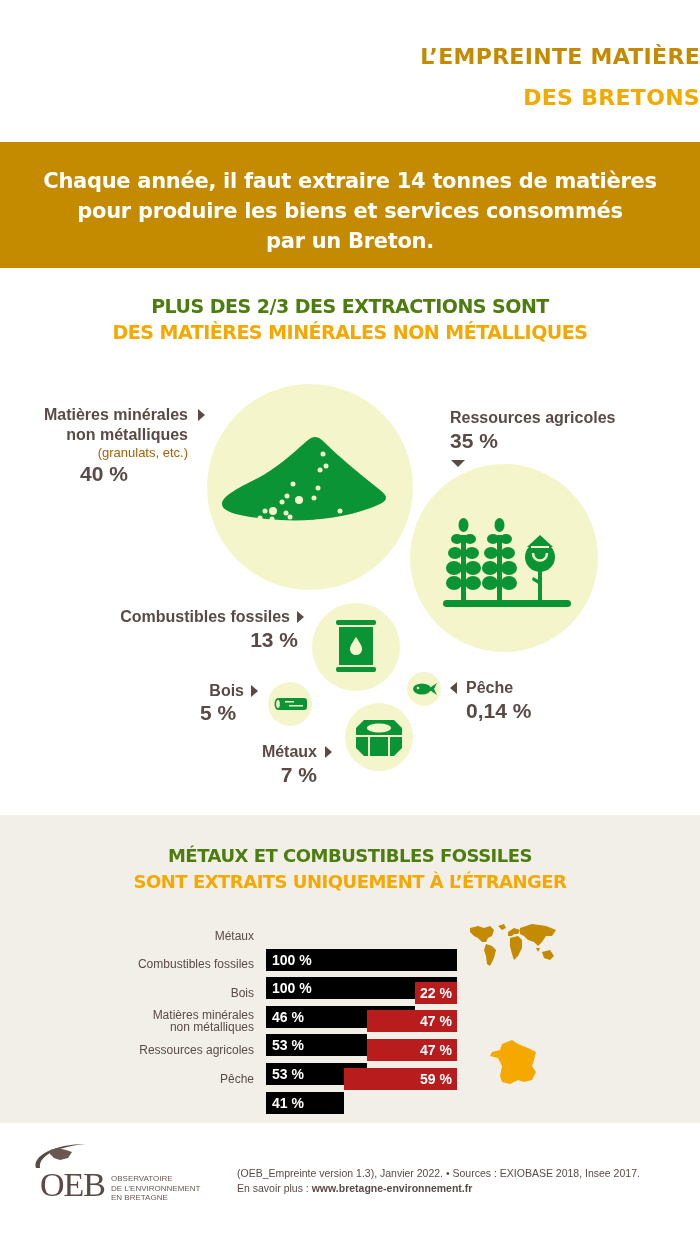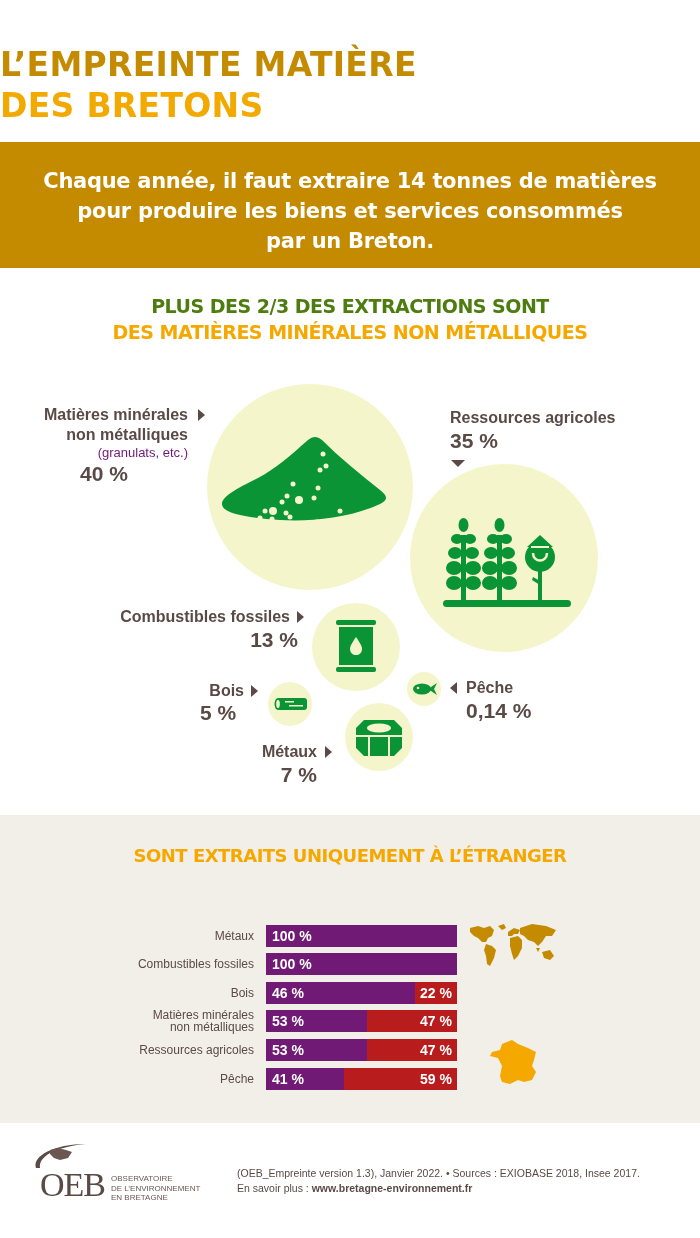--- a/index.html
+++ b/index.html
@@ -1,45 +1,45 @@
 <!DOCTYPE html>
 <html><head>
 <meta charset="utf-8">
 <style>
   * { box-sizing: border-box; margin: 0; padding: 0; }
   html, body { width: 700px; height: 1238px; background: #ffffff; overflow: hidden; }
   body { position: relative; font-family: "Liberation Sans", "DejaVu Sans", sans-serif; color: #5a4a46; }
   .abs { position: absolute; }
 
-  .main-title { position: absolute; left: 0; top: 36px; width: 700px; text-align: left; font-weight: 700; font-size: 33px; line-height: 41px; letter-spacing: 0.3px; font-family: "DejaVu Sans", sans-serif; margin-top: 8px; }
+  .main-title { position: absolute; left: 0; top: 36px; width: 700px; text-align: right; font-weight: 700; font-size: 22px; line-height: 41px; letter-spacing: 0.3px; font-family: "DejaVu Sans", sans-serif; }
   .main-title .l1 { color: #C48A00; display:block; }
   .main-title .l2 { color: #F2A900; display:block; }
 
   .banner { position: absolute; left: 0; top: 142px; width: 700px; height: 126px; background: #C48A00; color: #ffffff; text-align: center; font-weight: 700; font-size: 21px; line-height: 30px; padding-top: 24px; font-family: "DejaVu Sans", sans-serif; letter-spacing: -0.3px; }
 
   .sec-title { position: absolute; left: 0; width: 700px; text-align: center; font-weight: 700; font-family: "DejaVu Sans", sans-serif; letter-spacing: -0.5px; }
   .sec-title span { display:block; }
   .c-dark { color: #4d7c0f; }
   .c-light { color: #F5A800; }
 
   .circle { position: absolute; border-radius: 50%; background: #F5F5CC; }
   .lbl { position: absolute; font-weight: 700; color: #5a4a46; font-size: 16px; line-height: 20px; font-family: "Liberation Sans", sans-serif; }
   .pct { position: absolute; font-weight: 700; color: #5a4a46; font-size: 21px; line-height: 24px; font-family: "Liberation Sans", sans-serif; }
-  .small { position: absolute; color: #701a75; font-size: 13px; line-height: 16px; font-family: "Liberation Sans", sans-serif; }
+  .small { position: absolute; color: #a16207; font-size: 13px; line-height: 16px; font-family: "Liberation Sans", sans-serif; }
   .tri-r { position: absolute; width: 0; height: 0; border-top: 6px solid transparent; border-bottom: 6px solid transparent; border-left: 7px solid #5a4a46; }
   .tri-l { position: absolute; width: 0; height: 0; border-top: 6px solid transparent; border-bottom: 6px solid transparent; border-right: 7px solid #5a4a46; }
   .tri-d { position: absolute; width: 0; height: 0; border-left: 7px solid transparent; border-right: 7px solid transparent; border-top: 7px solid #5a4a46; }
 
   .sec3 { position: absolute; left: 0; top: 815px; width: 700px; height: 308px; background: #F2EFE9; }
 
   .bar-row { position: absolute; left: 0; width: 700px; height: 22px; }
   .bar-label { position: absolute; right: 446px; width: 240px; text-align: right; font-size: 12px; line-height: 12px; color: #5a4a46; font-family: "Liberation Sans", sans-serif; }
   .bar { position: absolute; left: 266px; width: 191px; height: 22px; display: flex; }
   .seg { height: 22px; position: relative; }
-  .seg-abroad { background: #701a75; }
+  .seg-abroad { background: #000000; margin-top: 24px; }
   .seg-france { background: #b91c1c; }
   .seg-text { position: absolute; top: 3px; font-weight: 700; color: #ffffff; font-size: 14px; line-height: 16px; font-family: "Liberation Sans", sans-serif; white-space: nowrap; }
   .seg-abroad .seg-text { left: 6px; }
   .seg-france .seg-text { right: 5px; }
 
   .footer-text { position: absolute; left: 237px; top: 1166px; font-size: 10.5px; line-height: 15px; color: #5a4a46; font-family: "Liberation Sans", sans-serif; }
   .footer-text b { font-weight: 700; }
 </style>
 </head>
 <body>
@@ -180,20 +180,21 @@
 <div class="lbl" style="left:466px; top:678px; width:100px;">Pêche</div>
 <div class="pct" style="left:466px; top:699px; width:100px;">0,14 %</div>
 
 <div class="lbl" style="left:200px; top:742px; width:117px; text-align:right;">Métaux</div>
 <div class="tri-r" style="left:325px; top:746px;"></div>
 <div class="pct" style="left:200px; top:763px; width:117px; text-align:right;">7 %</div>
 
 <div class="sec3"></div>
 
 <div class="sec-title" style="top:843px; font-size:18px; line-height:26px;">
+  <span class="c-dark">MÉTAUX ET COMBUSTIBLES FOSSILES</span>
   <span class="c-light">SONT EXTRAITS UNIQUEMENT À L’ÉTRANGER</span>
 </div>
 
 <div class="bar-row" style="top:925px;">
   <div class="bar-label" style="top:5px;">Métaux</div>
   <div class="bar">
     <div class="seg seg-abroad" style="width:100%;">
         <span class="seg-text">100 %</span>
       </div>
   </div>

